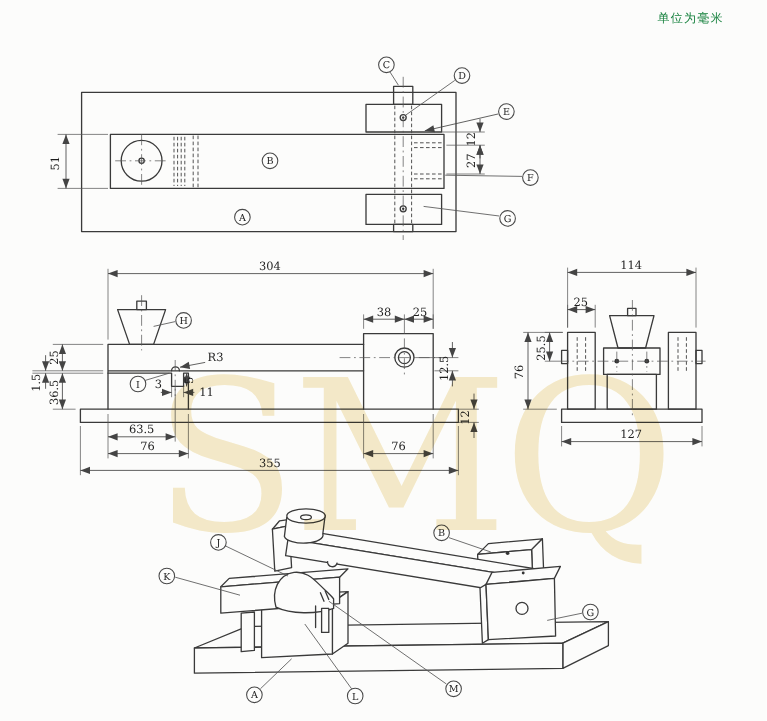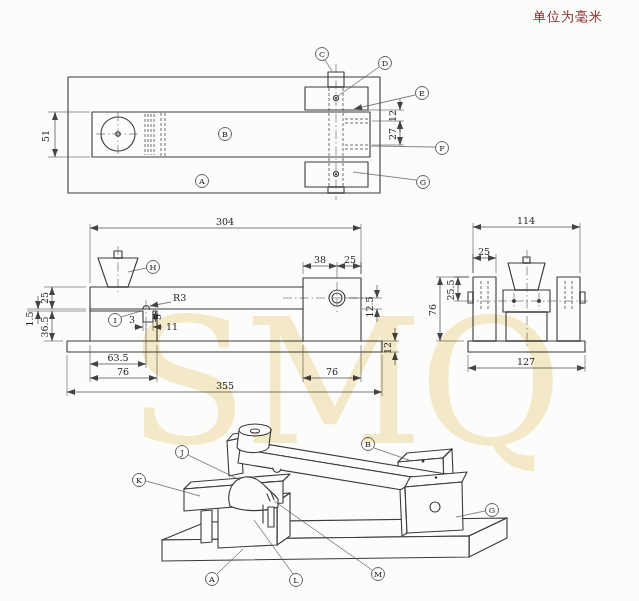--- a/index.html
+++ b/index.html
@@ -1,18 +1,18 @@
 <!DOCTYPE html>
 <html><head>
 <meta charset="utf-8">
 <style>
   html,body{margin:0;padding:0;background:#ffffff;}
   #stage{position:relative;width:639px;height:601px;background:#fcfcfb;overflow:hidden;
          font-family:"DejaVu Serif", serif;}
-  #unit-note{position:absolute;top:8px;right:36px;font-size:13px;color:#7f1d1d;
+  #unit-note{position:absolute;top:8px;right:36px;font-size:10px;color:#15803d;
              font-family:"DejaVu Sans", sans-serif;letter-spacing:1px;}
   #watermark{position:absolute;left:128px;top:295px;font-size:175px;line-height:1;
              font-family:"DejaVu Serif", serif;color:#eed99a;opacity:.52;
              mix-blend-mode:multiply;pointer-events:none;letter-spacing:-4px;}
   svg{position:absolute;left:0;top:0;}
   .obj{fill:none;stroke:#3a3a3a;stroke-width:1.1;stroke-linejoin:round;stroke-linecap:round;}
   .objf{fill:#fcfcfb;stroke:#3a3a3a;stroke-width:1.1;stroke-linejoin:round;}
   .hid{fill:none;stroke:#4a4a4a;stroke-width:.8;stroke-dasharray:3,2;}
   .cl{fill:none;stroke:#555;stroke-width:.6;stroke-dasharray:9,3,1.5,3;}
   .ext{stroke:#555;stroke-width:.6;fill:none;}

